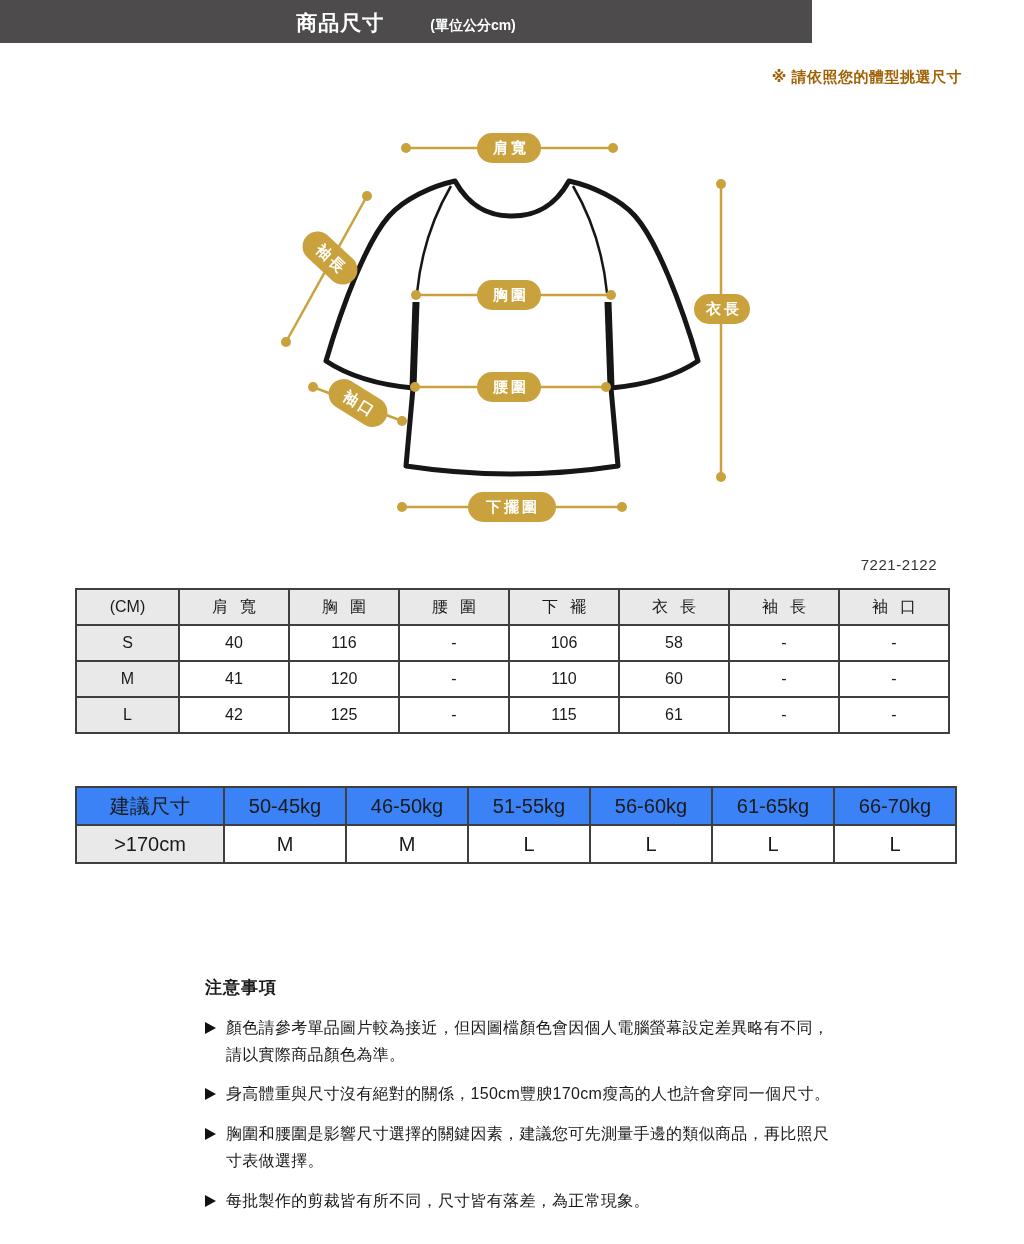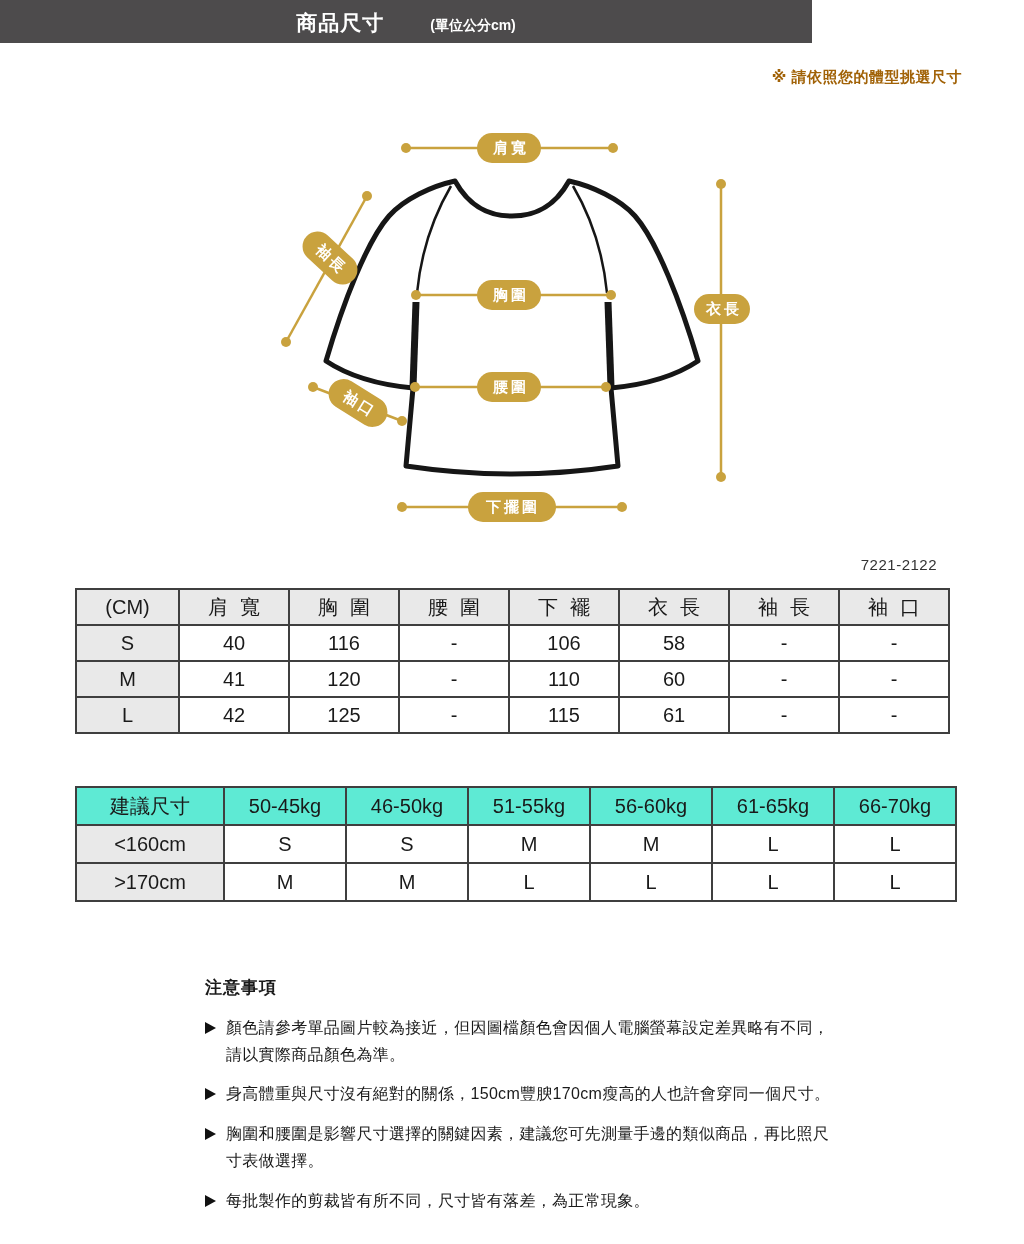--- a/index.html
+++ b/index.html
@@ -31,27 +31,27 @@
   .product-code{
     position:absolute;top:556px;right:87px;font-size:15px;color:#333;
     letter-spacing:0.5px;z-index:2;
   }
   
   table{border-collapse:collapse;table-layout:fixed;position:absolute;z-index:2;
     background:#fff;}
   td,th{border:2px solid #3f3f3f;text-align:center;vertical-align:middle;
     font-weight:normal;padding:0;}
   .size-table{left:75px;top:588px;width:873px;}
-  .size-table th,.size-table td{height:34px;font-size:20px;}
+  .size-table th,.size-table td{height:34px;font-size:16px;}
   .size-table .head th{background:#e9e9e9;}
   .size-table td.lbl{background:#e9e9e9;}
   .sp{letter-spacing:12px;padding-left:12px;}
   .suggest-table{left:75px;top:786px;width:880px;}
   .suggest-table th,.suggest-table td{height:36px;font-size:20px;}
-  .suggest-table .head th{background:#5eead4;}
+  .suggest-table .head th{background:#3b82f6;}
   .suggest-table td.lbl{background:#e9e9e9;}
   
   .notes{position:absolute;left:205px;top:976px;width:680px;z-index:2;}
   .notes-title{font-size:17px;font-weight:bold;margin-bottom:16px;letter-spacing:1px;}
   .note-item{display:flex;margin-bottom:13px;}
   .note-arrow{
     width:0;height:0;flex:0 0 auto;margin:7px 10px 0 0;
     border-top:6px solid transparent;border-bottom:6px solid transparent;
     border-left:11px solid #111;
   }
@@ -230,29 +230,20 @@
       <tr class="head">
     <th>建議尺寸</th>
     <th>50-45kg</th>
     <th>46-50kg</th>
     <th>51-55kg</th>
     <th>56-60kg</th>
     <th>61-65kg</th>
     <th>66-70kg</th>
   </tr>
   <tr>
-    <td class="lbl">&lt;160cm</td>
-    <td>S</td>
-    <td>S</td>
-    <td>M</td>
-    <td>M</td>
-    <td>L</td>
-    <td>L</td>
-  </tr>
-  <tr>
     <td class="lbl">&gt;170cm</td>
     <td>M</td>
     <td>M</td>
     <td>L</td>
     <td>L</td>
     <td>L</td>
     <td>L</td>
   </tr>
 </tbody>
   </table>

